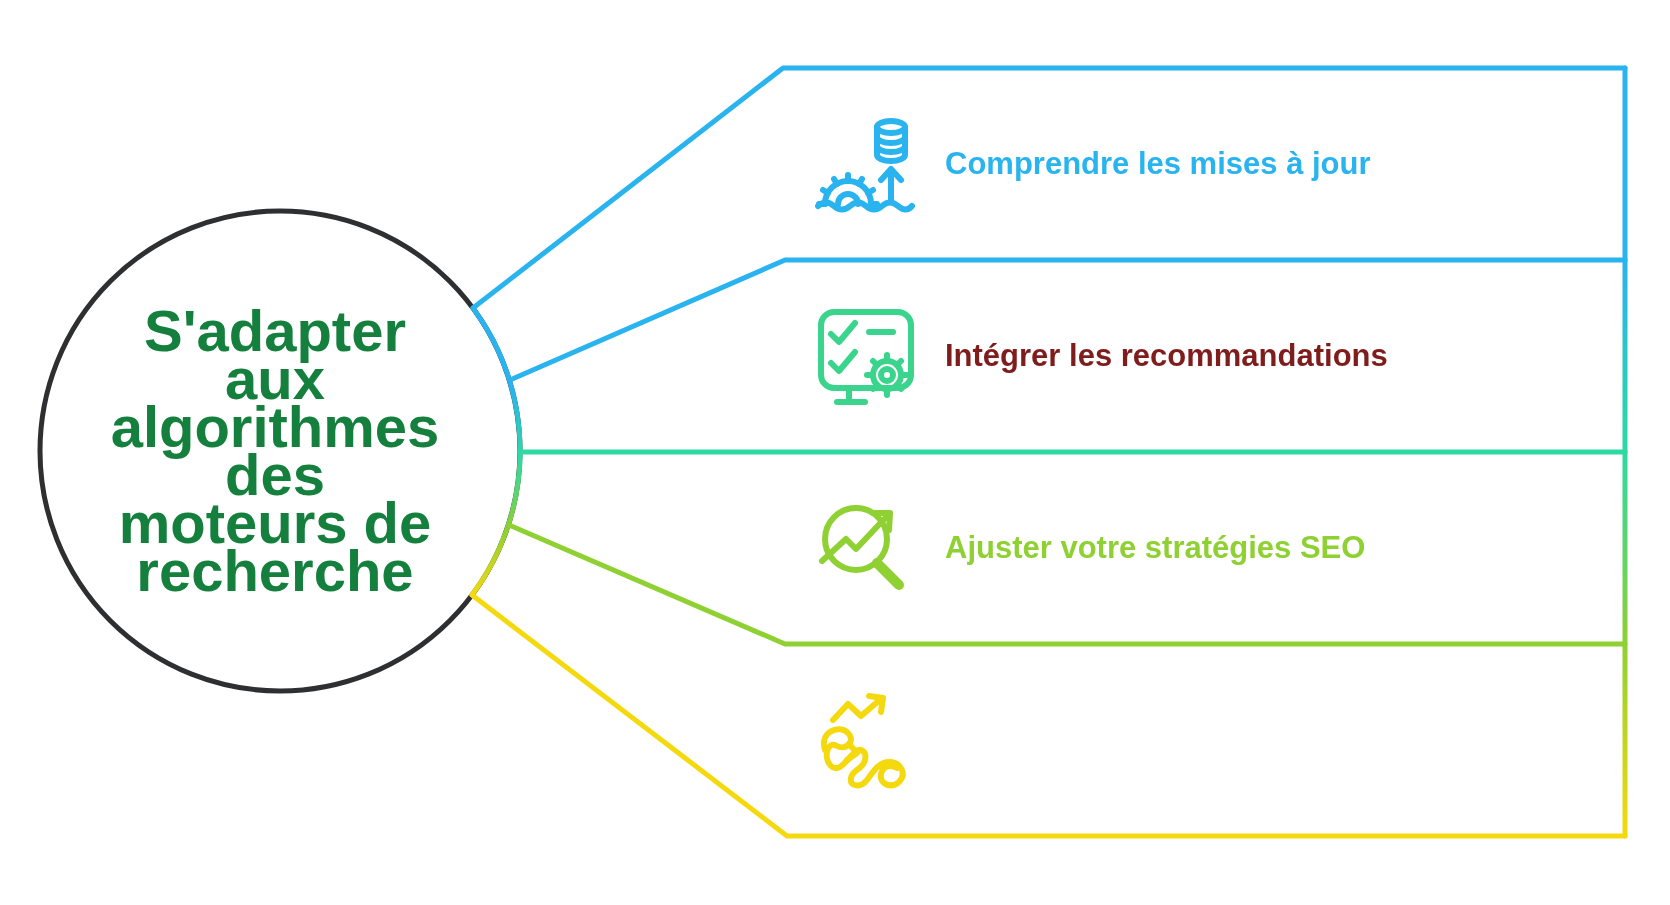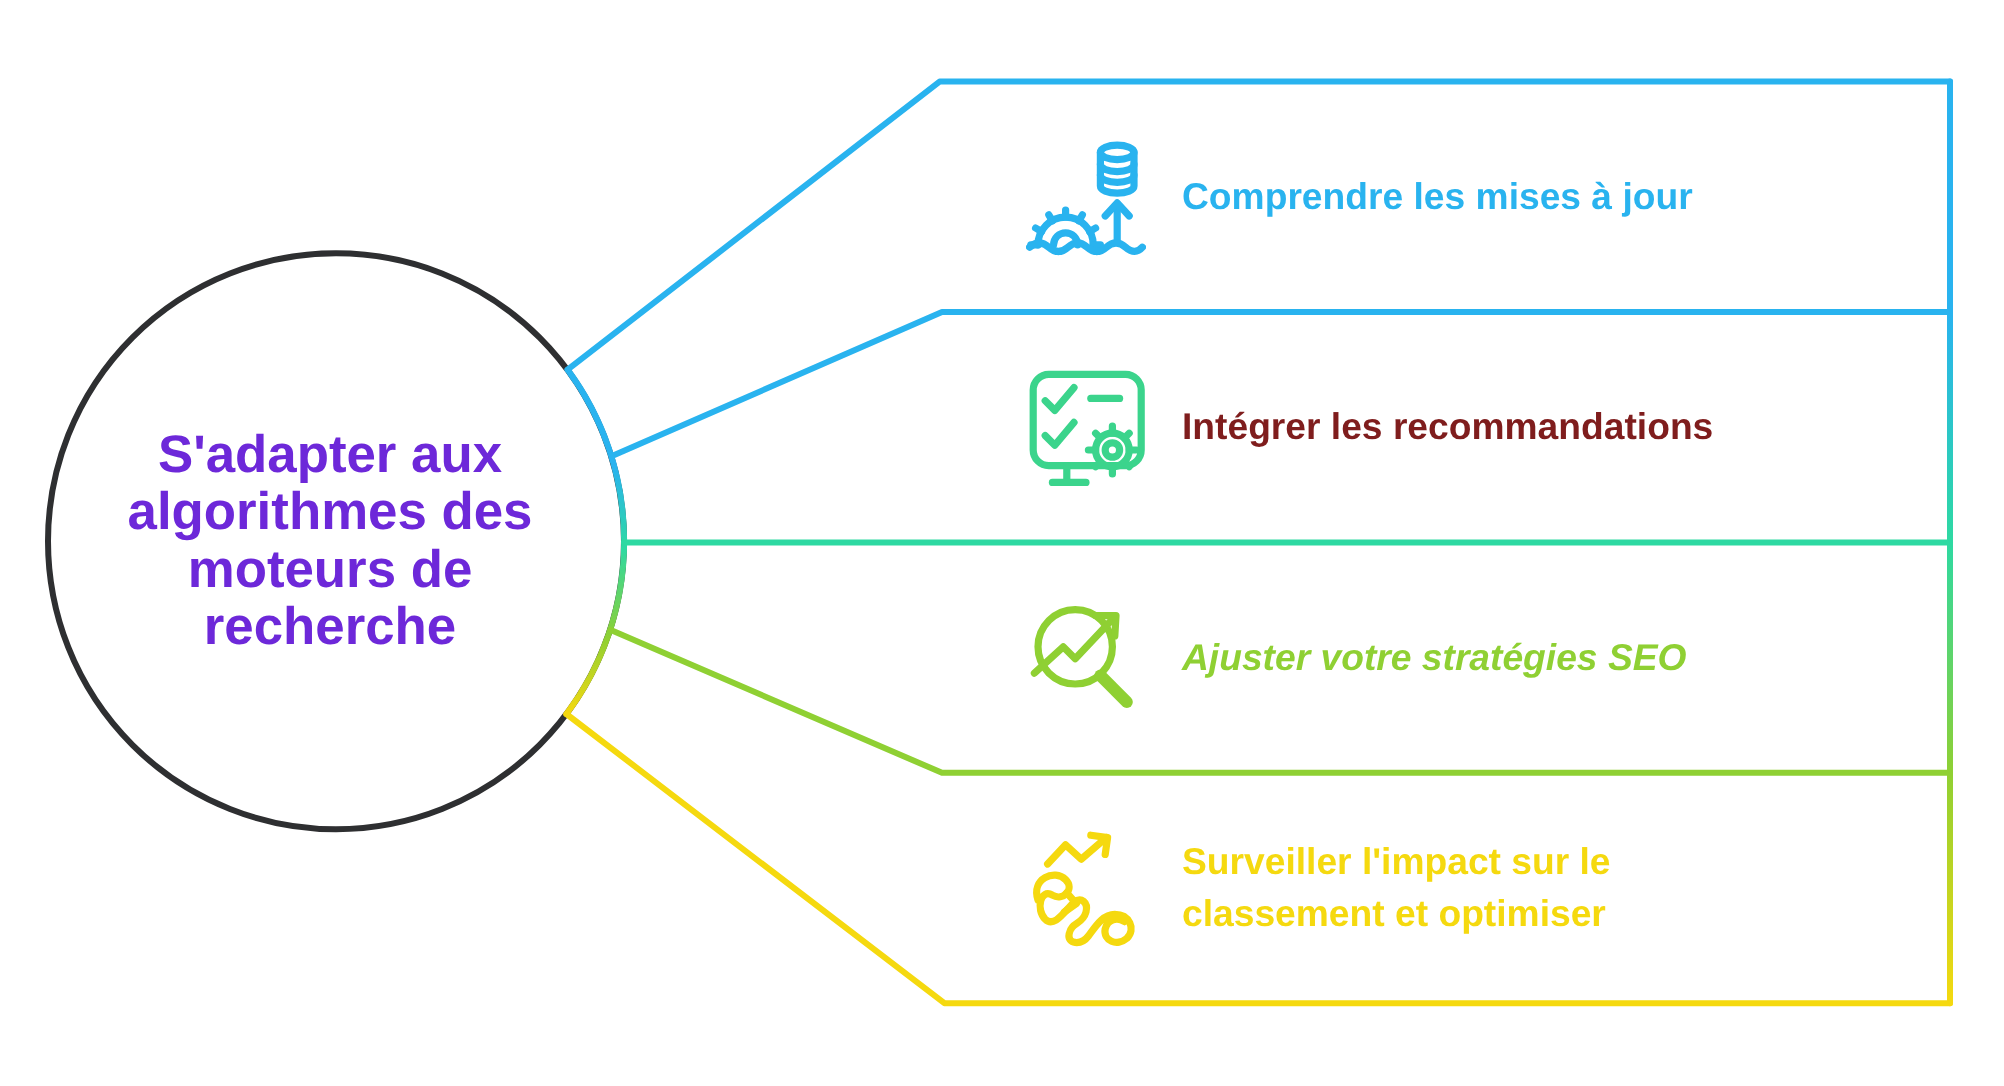--- a/index.html
+++ b/index.html
@@ -4,34 +4,34 @@
 <style>
   html,body{margin:0;padding:0;background:#fff;}
   .canvas{
     position:relative;width:1670px;height:905px;background:#ffffff;
     font-family:"Liberation Sans", sans-serif;overflow:hidden;
   }
   .diagram-svg{position:absolute;left:0;top:0;}
   .topic{
     position:absolute;left:105px;top:353px;width:340px;height:196px;
     display:flex;align-items:center;justify-content:center;text-align:center;
-    font-size:44px;line-height:48px;font-weight:bold;color:#6d28d9;
+    font-size:58px;line-height:48px;font-weight:bold;color:#15803d;
   }
   .item-row{
-    position:absolute;left:855px;height:100px;
+    position:absolute;left:815px;height:100px;
     display:flex;align-items:center;
   }
   .item-row .icon{width:100px;height:100px;flex:0 0 100px;}
   .item-label{
     margin-left:30px;font-size:31px;font-weight:bold;line-height:44px;
     letter-spacing:0px;white-space:nowrap;
   }
   .row-1{top:114px;} .row-1 .item-label{color:#29b3ef;}
   .row-2{top:306px;} .row-2 .item-label{color:#7f1d1d;}
-  .row-3{top:498px;font-style:italic;} .row-3 .item-label{color:#8fd033;}
+  .row-3{top:498px;} .row-3 .item-label{color:#8fd033;}
   .row-4{top:690px;} .row-4 .item-label{color:#f5d90f;white-space:normal;width:450px;}
   svg .ln{fill:none;stroke-width:5;stroke-linecap:round;stroke-linejoin:round;}
   svg .ic{fill:none;stroke-width:6;stroke-linecap:round;stroke-linejoin:round;}
 </style>
 </head>
 <body>
 
 <div class="canvas">
 
   <svg class="diagram-svg" width="1670" height="905" viewBox="0 0 1670 905">
@@ -133,16 +133,15 @@
   <div class="item-row row-4">
     <svg class="icon" viewBox="0 0 100 100">
       <g class="ic" stroke="#f5d90f">
         <path d="M18,30 L33,14 L46,26 L67,8"></path>
         <path d="M54,6 L68,8 L66,22"></path>
         <path d="M10,60 C4,42 24,34 33,43 C41,51 31,61 22,56 C12,50 8,68 16,76 C24,84 33,68 40,62"></path>
         <path d="M34,54 L42,63 L32,70"></path>
         <path d="M40,62 C46,57 52,62 50,70 C47,81 38,78 36,88 C34,97 46,98 52,90 C58,82 64,72 74,72 C86,72 92,84 84,92 C76,99 64,94 66,84 C68,76 76,74 82,78"></path>
       </g>
     </svg>
-    <div class="item-label">Surveiller l'impact sur le classement et optimiser</div>
   </div>
 
 </div>
 
 </body></html>

